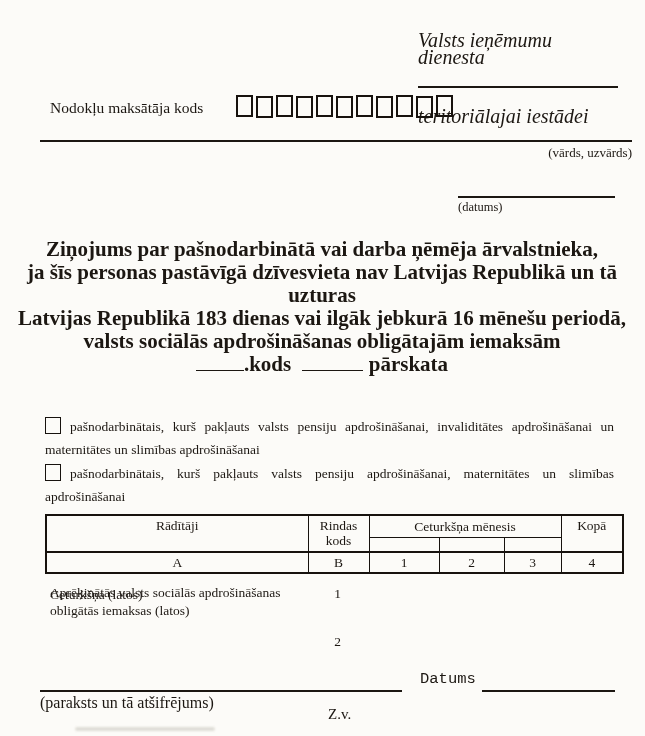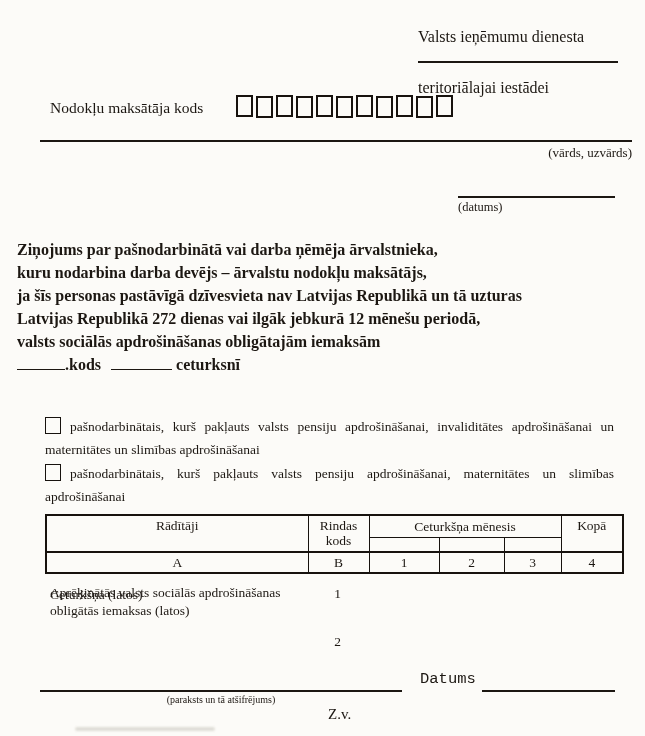--- a/index.html
+++ b/index.html
@@ -8,40 +8,40 @@
     width:645px;height:736px;
     margin:0 auto;
     background:#fcfbf8;
     font-family:"Liberation Serif","DejaVu Serif",serif;
     color:#1c1712;
     overflow:hidden;
   }
   .abs{position:absolute;margin:0;}
 
   
-  #office-block{left:418px;top:12px;width:200px;font-size:16px;line-height:17px;}
+  #office-block{left:418px;top:12px;width:200px;font-size:20px;line-height:17px;font-style:italic;}
   #office-block .rule{border-bottom:2px solid #1c1712;margin:8px 0 7px 0;height:0;}
 
   
   #taxpayer-code-label{left:50px;top:99px;font-size:15.5px;}
   #taxpayer-code-boxes{left:236px;top:95px;display:flex;gap:3px;}
   .code-box{display:inline-block;width:17px;height:22px;border:2px solid #17120e;box-sizing:border-box;background:transparent;}
   .code-box:nth-child(2n){transform:translateY(1px);}
 
   
   #name-line{left:40px;top:140px;width:592px;border-top:2px solid #1c1712;height:0;}
   #name-caption{left:40px;top:145px;width:592px;text-align:right;font-size:13px;}
 
   
   #status-label{left:50px;top:178px;font-size:15.5px;}
   #status-date-line{left:458px;top:196px;width:157px;border-top:2px solid #1c1712;height:0;}
   #status-date-caption{left:458px;top:200px;width:157px;text-align:left;font-size:12.5px;}
 
   
-  #title-block{left:17px;top:238px;width:610px;font-weight:bold;font-size:16px;line-height:23px;}
+  #title-block{left:17px;top:238px;width:610px;text-align:center;font-weight:bold;font-size:21px;line-height:23px;}
   .blank{display:inline-block;border-bottom:1.8px solid #1c1712;height:13px;vertical-align:baseline;}
   #year-blank{width:48px;}
   #quarter-blank{width:61px;margin-left:6px;}
   #period-line .suffix{margin-right:0;}
 
   
   #options-block{left:45px;top:416px;width:586px;font-size:13.5px;line-height:22.5px;}
   #options-block p{margin:0 17px 2px 0;text-align:justify;}
   .opt-box{display:inline-block;width:16px;height:17px;border:1.8px solid #17120e;box-sizing:border-box;margin-right:9px;vertical-align:-3px;}
 
@@ -57,21 +57,21 @@
 
   
   .data-label{font-size:13.5px;line-height:18px;}
   #row1-label{left:50px;top:586px;}
   #row1-code{left:325px;top:586px;width:25px;text-align:center;font-size:13.5px;}
   #row2-label{left:50px;top:584px;width:282px;}
   #row2-code{left:325px;top:634px;width:25px;text-align:center;font-size:13.5px;}
 
   
   #signature-line{left:40px;top:690px;width:362px;border-top:2px solid #1c1712;height:0;}
-  #signature-caption{left:40px;top:694px;width:362px;text-align:center;font-size:10px;}
+  #signature-caption{left:40px;top:694px;width:362px;text-align:left;font-size:16px;}
   #datums-label{left:420px;top:670px;font-size:15.5px;font-family:Liberation Mono, monospace;}
   #datums-line{left:482px;top:690px;width:133px;border-top:2px solid #1c1712;height:0;}
   #seal-label{left:328px;top:706px;font-size:15px;}
 
   #scan-smudge{left:75px;top:727px;width:140px;height:4px;background:#d8d6cf;border-radius:2px;filter:blur(1px);opacity:.8;}
 </style>
 </head>
 <body>
 
 <div id="form-page">
@@ -98,28 +98,27 @@
     </div>
 
   <div class="abs" id="name-line"></div>
   <p class="abs" id="name-caption">(vārds, uzvārds)</p>
 
   <div class="abs" id="status-date-line"></div>
   <p class="abs" id="status-date-caption">(datums)</p>
 
   <div class="abs" id="title-block">
     <div>Ziņojums par pašnodarbinātā vai darba ņēmēja ārvalstnieka,</div>
-    <div>kuru nodarbina darba devējs – ārvalstu nodokļu maksātājs,</div>
     <div>ja šīs personas pastāvīgā dzīvesvieta nav Latvijas Republikā un tā uzturas</div>
-    <div>Latvijas Republikā 272 dienas vai ilgāk jebkurā 12 mēnešu periodā,</div>
+    <div>Latvijas Republikā 183 dienas vai ilgāk jebkurā 16 mēnešu periodā,</div>
     <div>valsts sociālās apdrošināšanas obligātajām iemaksām</div>
     <div id="period-line">
       <span class="blank" id="year-blank"></span><span class="suffix">.kods</span>
       <span class="blank" id="quarter-blank"></span>
-      <span class="suffix">ceturksnī</span>
+      <span class="suffix">pārskata</span>
     </div>
   </div>
 
   <div class="abs" id="options-block">
     <p><span class="opt-box"></span><span>pašnodarbinātais, kurš pakļauts valsts pensiju apdrošināšanai, invaliditātes apdrošināšanai un maternitātes un slimības apdrošināšanai</span></p>
     <p><span class="opt-box"></span><span>pašnodarbinātais, kurš pakļauts valsts pensiju apdrošināšanai, maternitātes un slimības apdrošināšanai</span></p>
   </div>
 
   <table class="abs" id="form-table">
     <colgroup>

